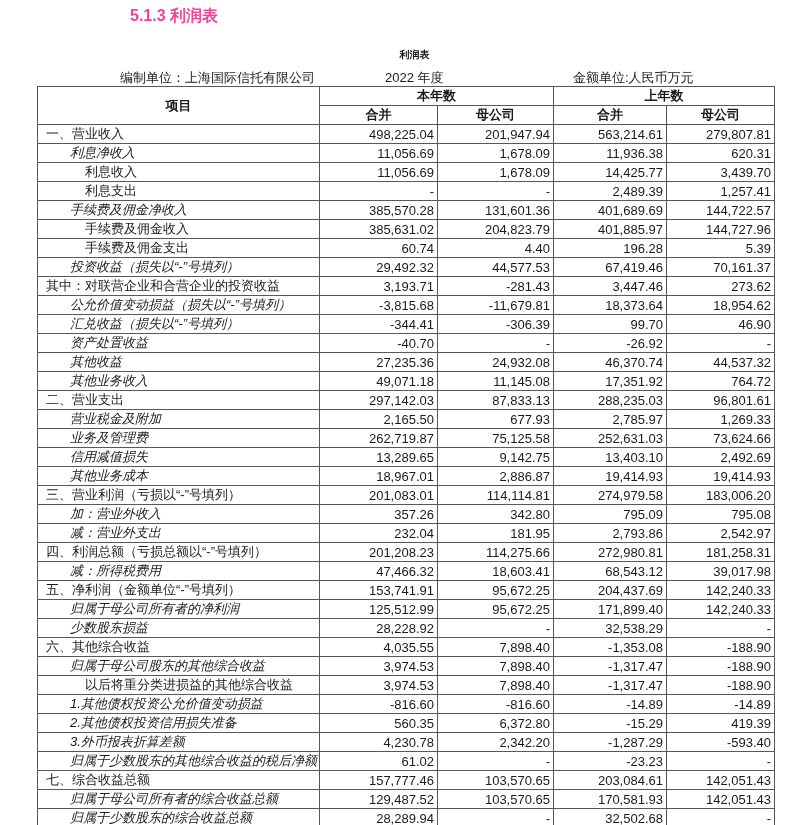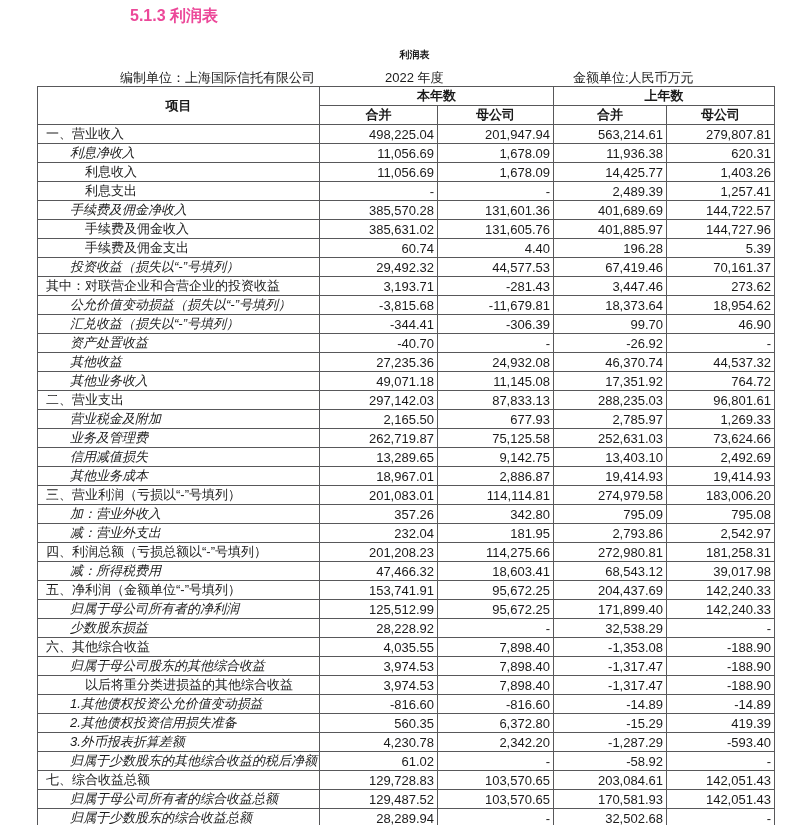--- a/index.html
+++ b/index.html
@@ -88,21 +88,21 @@
     <td class="num">1,678.09</td>
     <td class="num">11,936.38</td>
     <td class="num">620.31</td>
   </tr>
 
   <tr>
     <td class="label indent-2">利息收入</td>
     <td class="num">11,056.69</td>
     <td class="num">1,678.09</td>
     <td class="num">14,425.77</td>
-    <td class="num">1,403.26</td>
+    <td class="num">3,439.70</td>
   </tr>
 
   <tr>
     <td class="label indent-2">利息支出</td>
     <td class="num">-</td>
     <td class="num">-</td>
     <td class="num">2,489.39</td>
     <td class="num">1,257.41</td>
   </tr>
 
@@ -110,21 +110,21 @@
     <td class="label indent-1">手续费及佣金净收入</td>
     <td class="num">385,570.28</td>
     <td class="num">131,601.36</td>
     <td class="num">401,689.69</td>
     <td class="num">144,722.57</td>
   </tr>
 
   <tr>
     <td class="label indent-2">手续费及佣金收入</td>
     <td class="num">385,631.02</td>
-    <td class="num">131,605.76</td>
+    <td class="num">204,823.79</td>
     <td class="num">401,885.97</td>
     <td class="num">144,727.96</td>
   </tr>
 
   <tr>
     <td class="label indent-2">手续费及佣金支出</td>
     <td class="num">60.74</td>
     <td class="num">4.40</td>
     <td class="num">196.28</td>
     <td class="num">5.39</td>
@@ -335,27 +335,27 @@
     <td class="num">4,230.78</td>
     <td class="num">2,342.20</td>
     <td class="num">-1,287.29</td>
     <td class="num">-593.40</td>
   </tr>
 
   <tr>
     <td class="label indent-1">归属于少数股东的其他综合收益的税后净额</td>
     <td class="num">61.02</td>
     <td class="num">-</td>
-    <td class="num">-58.92</td>
+    <td class="num">-23.23</td>
     <td class="num">-</td>
   </tr>
 
   <tr>
     <td class="label indent-0">七、综合收益总额</td>
-    <td class="num">129,728.83</td>
+    <td class="num">157,777.46</td>
     <td class="num">103,570.65</td>
     <td class="num">203,084.61</td>
     <td class="num">142,051.43</td>
   </tr>
 
   <tr>
     <td class="label indent-1">归属于母公司所有者的综合收益总额</td>
     <td class="num">129,487.52</td>
     <td class="num">103,570.65</td>
     <td class="num">170,581.93</td>

